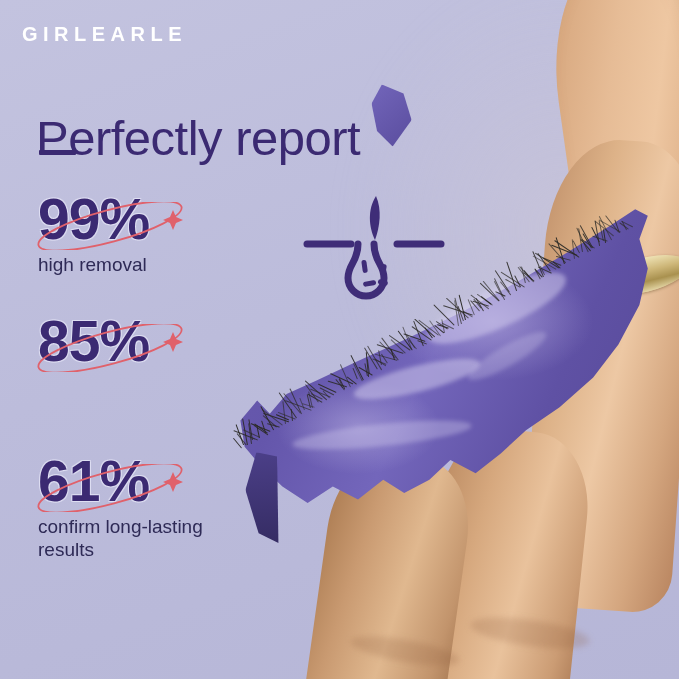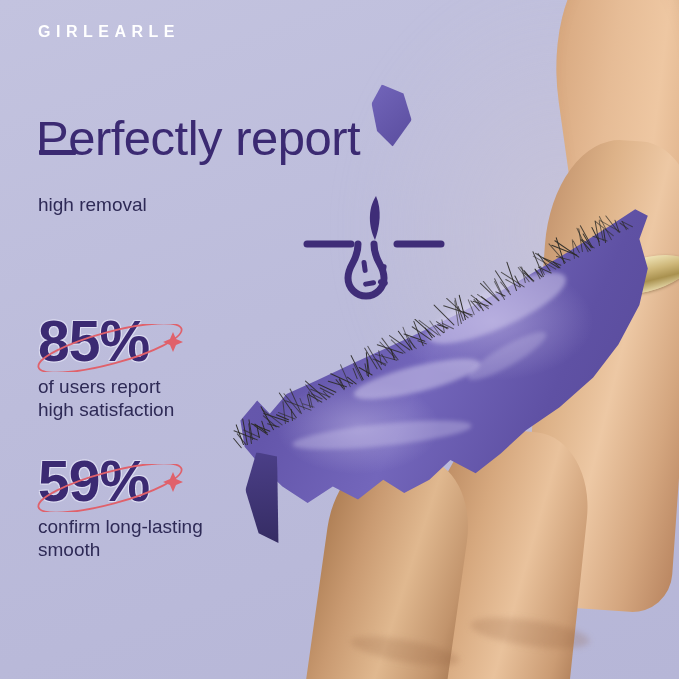--- a/index.html
+++ b/index.html
@@ -125,23 +125,23 @@
     position: absolute;
     width: 1.4px;
     background: #2b2a26;
     transform-origin: bottom center;
     border-radius: 1px;
   }
 
   
   .brand {
     position: absolute;
-    left: 38px; top: 23px;
+    left: 22px; top: 23px;
     color: #ffffff;
-    font-size: 16px;
+    font-size: 20px;
     font-weight: bold;
     letter-spacing: 5.5px;
   }
   .headline {
     position: absolute;
     left: 36px; top: 77px;
     color: #3b2a72;
     font-size: 49px;
     font-weight: 300;
     letter-spacing: -0.5px;
@@ -391,44 +391,51 @@
       <g fill="#3f2d78">
         <rect x="59" y="72" width="5" height="13" rx="2.5" transform="rotate(-8 61 78)"></rect>
         <rect x="78" y="76" width="5" height="12" rx="2.5" transform="rotate(10 80 82)"></rect>
         <rect x="60" y="93" width="13" height="5" rx="2.5" transform="rotate(-10 66 95)"></rect>
         <rect x="75" y="92" width="10" height="5" rx="2.5" transform="rotate(14 80 94)"></rect>
       </g>
     </svg>
   </div>
 
   <div class="stat stat-1">
+    <div class="stat-num-wrap">
+      <span class="stat-num">99%</span>
+      <svg class="swoosh" viewBox="0 0 164 48" aria-hidden="true">
+        <ellipse cx="78" cy="24" rx="74" ry="16" fill="none" stroke="#e0616b" stroke-width="1.8" transform="rotate(-15 78 24)"></ellipse>
+        <g fill="#e0616b">
+          <path d="M141 8 l3 7 7 3 -7 3 -3 7 -3 -7 -7 -3 7 -3 z"></path>
+        </g>
+      </svg>
+    </div>
     <div class="stat-label">high removal</div>
   </div>
 
   <div class="stat stat-2">
     <div class="stat-num-wrap">
       <span class="stat-num">85%</span>
       <svg class="swoosh" viewBox="0 0 164 48" aria-hidden="true">
         <ellipse cx="78" cy="24" rx="74" ry="16" fill="none" stroke="#e0616b" stroke-width="1.8" transform="rotate(-15 78 24)"></ellipse>
         <g fill="#e0616b">
           <path d="M141 8 l3 7 7 3 -7 3 -3 7 -3 -7 -7 -3 7 -3 z"></path>
         </g>
       </svg>
     </div>
-    <div class="stat-label">of users report
-high satisfaction</div>
   </div>
 
   <div class="stat stat-3">
     <div class="stat-num-wrap">
-      <span class="stat-num">59%</span>
+      <span class="stat-num">61%</span>
       <svg class="swoosh" viewBox="0 0 164 48" aria-hidden="true">
         <ellipse cx="78" cy="24" rx="74" ry="16" fill="none" stroke="#e0616b" stroke-width="1.8" transform="rotate(-15 78 24)"></ellipse>
         <g fill="#e0616b">
           <path d="M141 8 l3 7 7 3 -7 3 -3 7 -3 -7 -7 -3 7 -3 z"></path>
         </g>
       </svg>
     </div>
     <div class="stat-label">confirm long-lasting
-smooth</div>
+results</div>
   </div>
 
 </div>
 
 </body></html>

